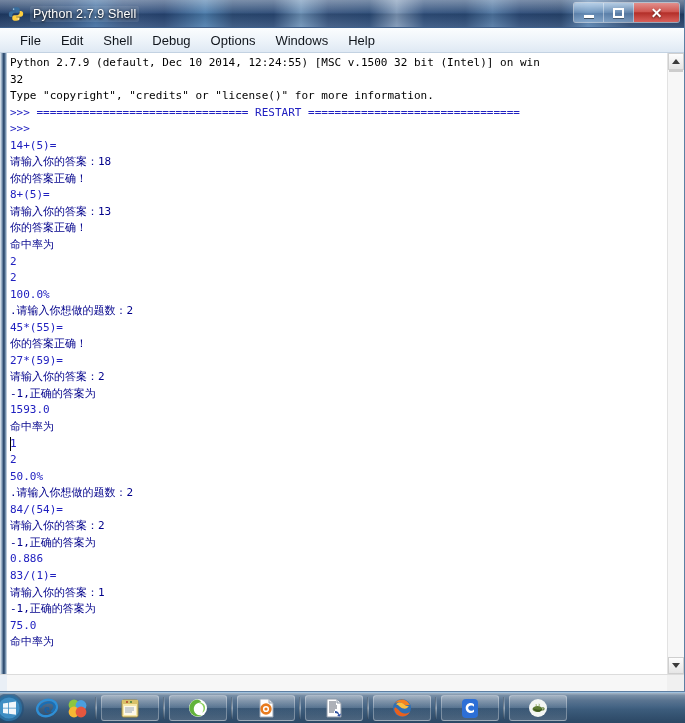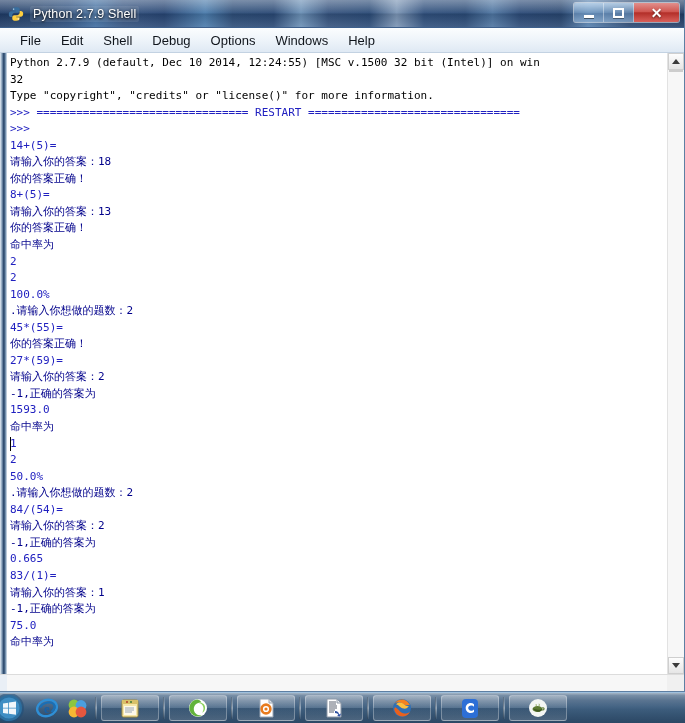--- a/index.html
+++ b/index.html
@@ -327,21 +327,21 @@
         <div class="line navy">-1,正确的答案为</div>
         <div class="line blue">1593.0</div>
         <div class="line navy">命中率为</div>
         <div class="line blue cursor-line">1</div>
         <div class="line blue">2</div>
         <div class="line blue">50.0%</div>
         <div class="line navy">.请输入你想做的题数：2</div>
         <div class="line blue">84/(54)=</div>
         <div class="line navy">请输入你的答案：2</div>
         <div class="line navy">-1,正确的答案为</div>
-        <div class="line blue">0.665</div>
+        <div class="line blue">0.886</div>
         <div class="line blue">83/(1)=</div>
         <div class="line navy">请输入你的答案：1</div>
         <div class="line navy">-1,正确的答案为</div>
         <div class="line blue">75.0</div>
         <div class="line navy">命中率为</div>
       </div>
     <div id="vscroll">
       <div class="sb-btn">
           <span class="arrow-up"></span>
         </div>

